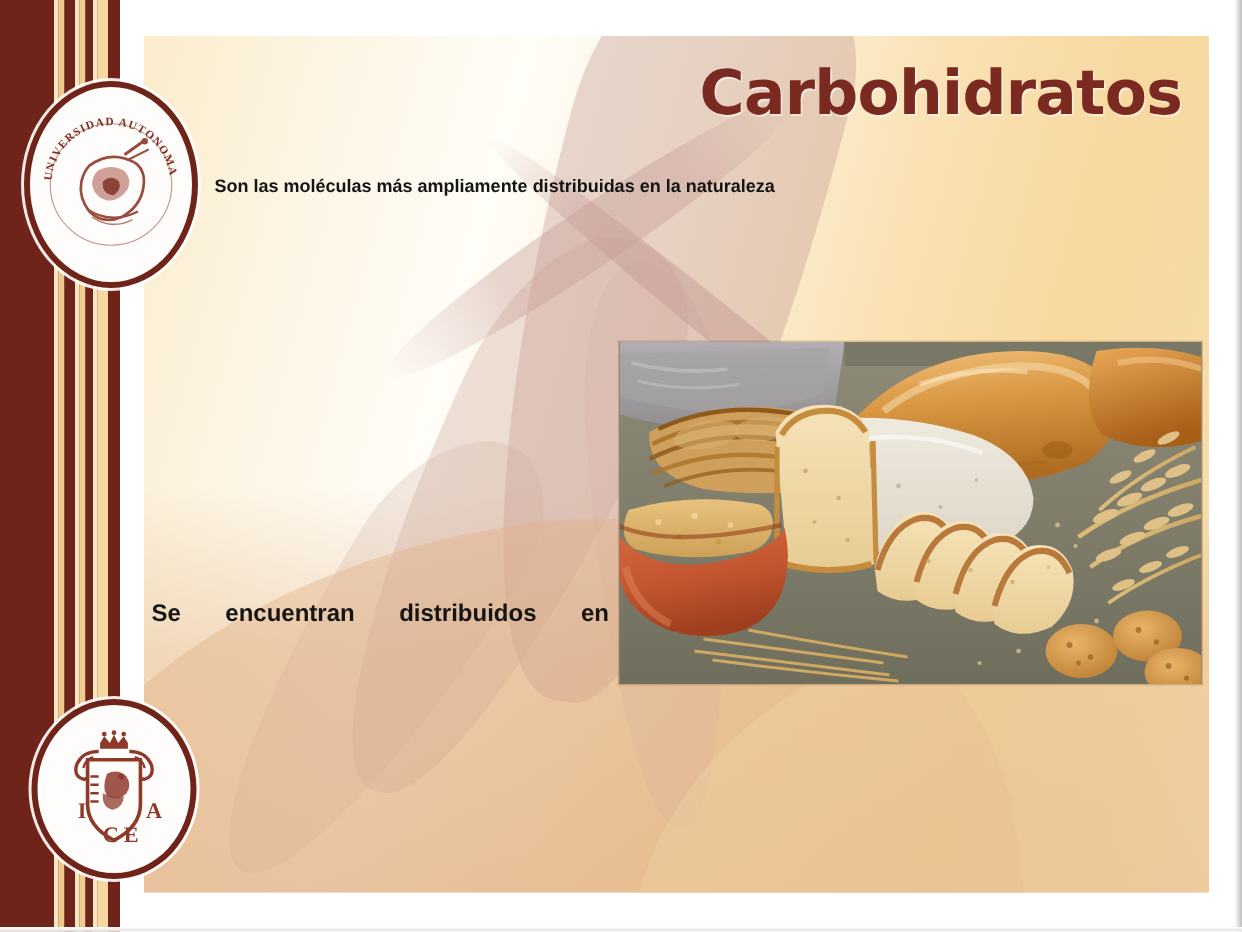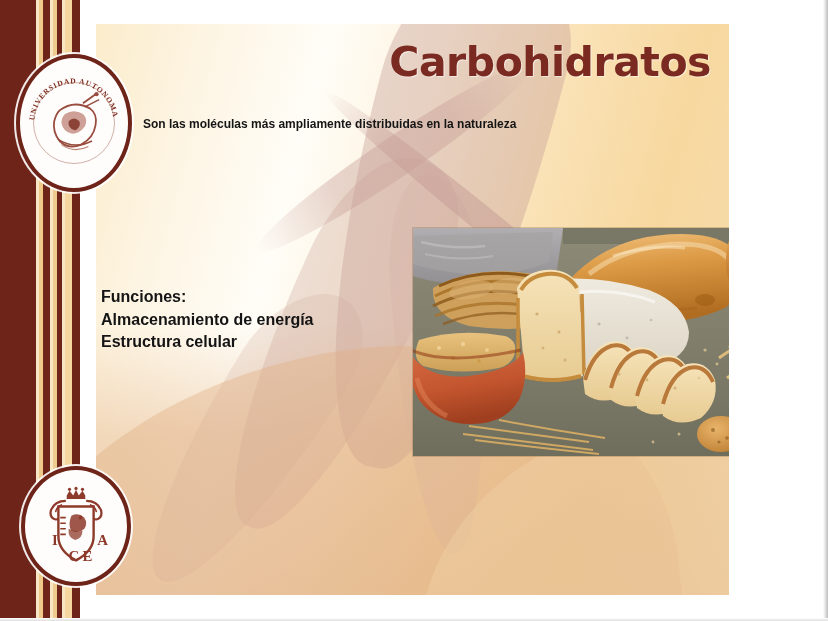--- a/index.html
+++ b/index.html
@@ -65,21 +65,21 @@
     left: 80px; top: 0;
     width: 16px; height: 621px;
     background: #ffffff;
   }
 
   
   .slide-canvas {
     position: absolute;
     left: 96px;
     top: 24px;
-    width: 633px;
+    width: 710px;
     height: 571px;
     overflow: hidden;
     background:
       linear-gradient(105deg,
         #fbeccb 0%,
         #fdf4e2 14%,
         #fffdf7 30%,
         #fdf2dd 46%,
         #fae2b6 62%,
         #f7d89f 78%,
@@ -298,27 +298,23 @@
     <div class="swoosh sw-blade-d"></div>
     <div class="swoosh sw-ribbon"></div>
     <div class="swoosh sw-ribbon2"></div>
     <div class="swoosh sw-bot-curve"></div>
     <div class="swoosh sw-bot-curve2"></div>
 
     <div class="slide-title">Carbohidratos</div>
 
     <div class="slide-subtitle">Son las moléculas más  ampliamente distribuidas en la  naturaleza</div>
 
-    <div class="body-block block-funciones">
-      <div>Funciones:</div>
-      <div>Almacenamiento de energía</div>
-      <div>Estructura celular</div>
-    </div>
 
     <div class="body-block block-distrib">
+      <span class="just-line">Se encuentran distribuidos en</span>
     </div>
 
     <div class="photo-frame">
       <svg class="photo-canvas" viewBox="0 0 388 228" preserveAspectRatio="none">
         <defs>
           <linearGradient id="gTable" x1="0" y1="0" x2="0" y2="1">
             <stop offset="0%" stop-color="#8d8a77"></stop>
             <stop offset="55%" stop-color="#7f7d6a"></stop>
             <stop offset="100%" stop-color="#6f6d5c"></stop>
           </linearGradient>

